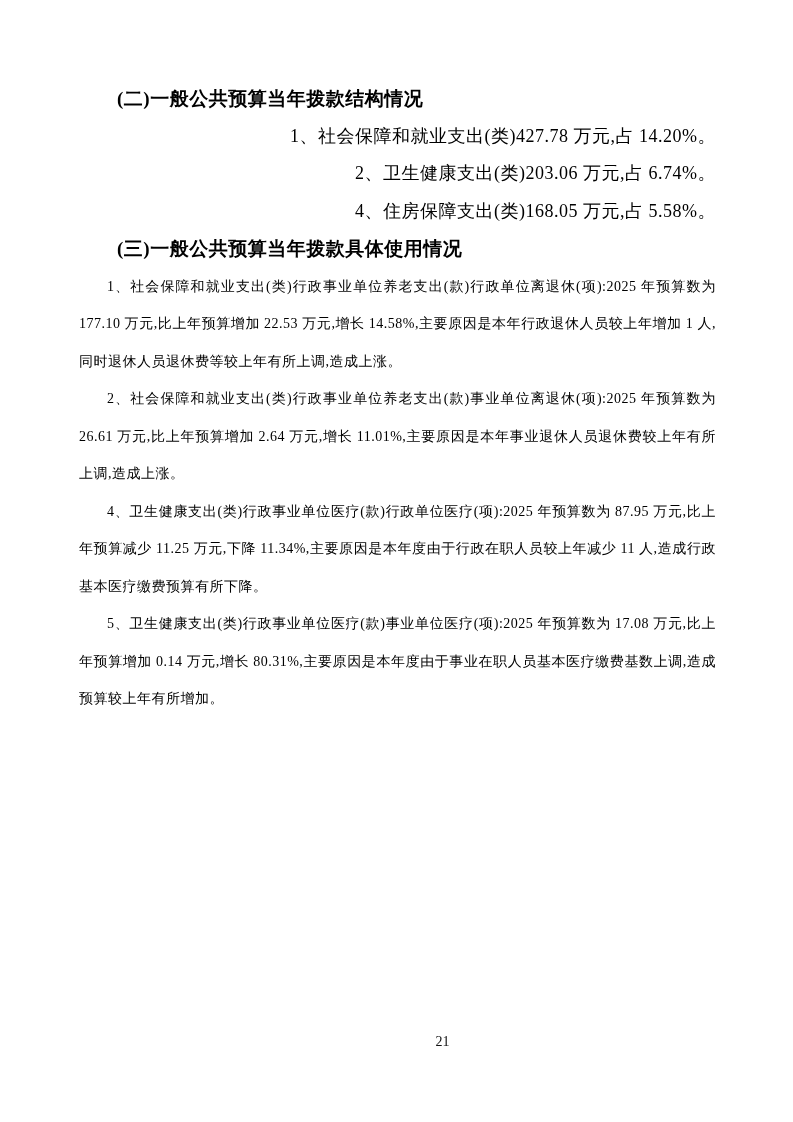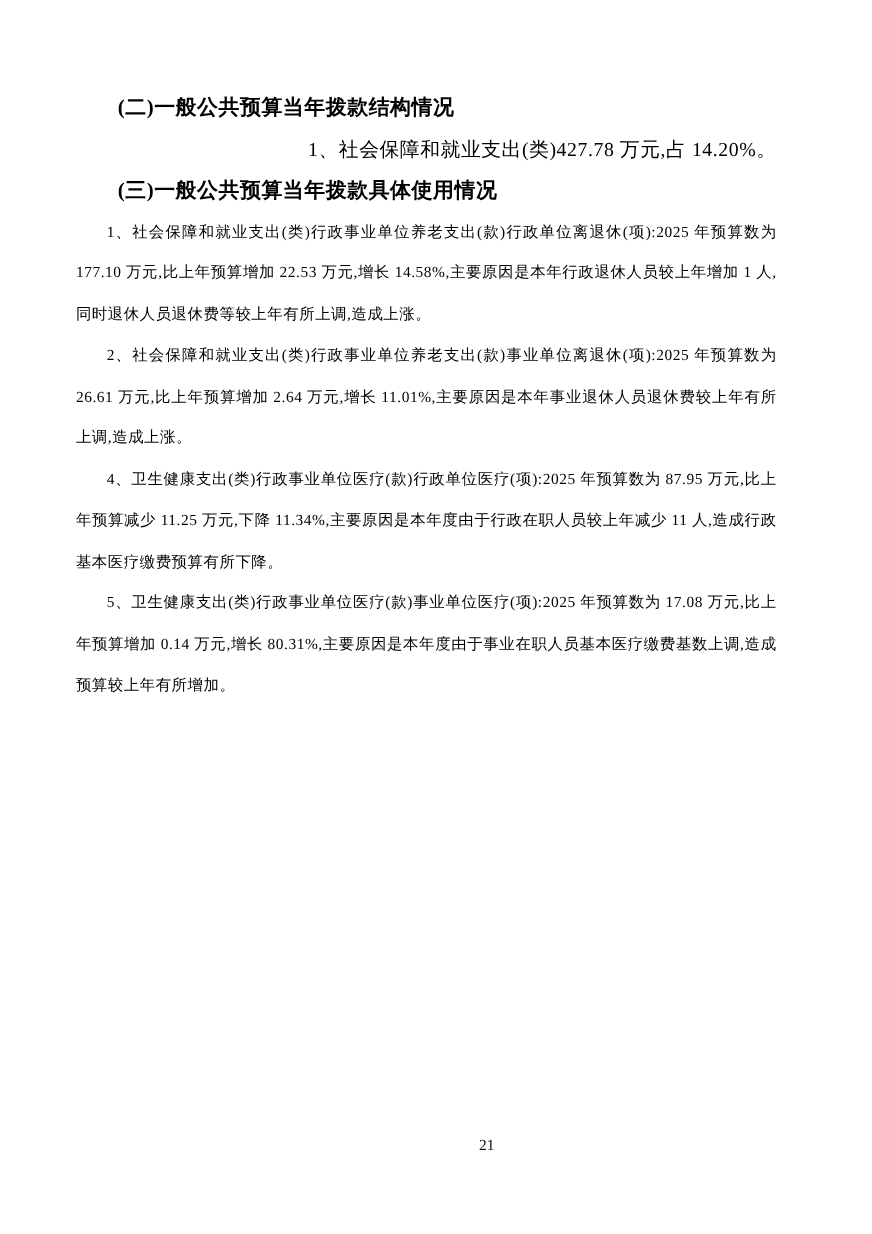--- a/index.html
+++ b/index.html
@@ -13,21 +13,21 @@
     height: 1122px;
     background: #ffffff;
     color: #000000;
     font-family: "Liberation Serif", "DejaVu Serif", serif;
     overflow: hidden;
     box-sizing: border-box;
   }
   .content {
     position: absolute;
     top: 80px;
-    left: 69px;
+    left: 79px;
     width: 637px;
   }
   .section-heading {
     margin: 0;
     font-size: 19px;
     font-weight: 700;
     line-height: 37.5px;
     text-indent: 2em;
     letter-spacing: 0.5px;
     white-space: nowrap;
@@ -63,20 +63,22 @@
 </style>
 </head>
 <body>
 
 <div class="page">
   <div class="content">
 
     <h2 class="section-heading">(二)一般公共预算当年拨款结构情况</h2>
 
     <p class="list-item">1、社会保障和就业支出(类)427.78 万元,占 14.20%。</p>
+    <p class="list-item">2、卫生健康支出(类)203.06 万元,占 6.74%。</p>
+    <p class="list-item">4、住房保障支出(类)168.05 万元,占 5.58%。</p>
 
     <h2 class="section-heading">(三)一般公共预算当年拨款具体使用情况</h2>
 
     <p class="body-para">1、社会保障和就业支出(类)行政事业单位养老支出(款)行政单位离退休(项):2025 年预算数为 177.10 万元,比上年预算增加 22.53 万元,增长 14.58%,主要原因是本年行政退休人员较上年增加 1 人,同时退休人员退休费等较上年有所上调,造成上涨。</p>
     <p class="body-para">2、社会保障和就业支出(类)行政事业单位养老支出(款)事业单位离退休(项):2025 年预算数为 26.61 万元,比上年预算增加 2.64 万元,增长 11.01%,主要原因是本年事业退休人员退休费较上年有所上调,造成上涨。</p>
     <p class="body-para">4、卫生健康支出(类)行政事业单位医疗(款)行政单位医疗(项):2025 年预算数为 87.95 万元,比上年预算减少 11.25 万元,下降 11.34%,主要原因是本年度由于行政在职人员较上年减少 11 人,造成行政基本医疗缴费预算有所下降。</p>
     <p class="body-para">5、卫生健康支出(类)行政事业单位医疗(款)事业单位医疗(项):2025 年预算数为 17.08 万元,比上年预算增加 0.14 万元,增长 80.31%,主要原因是本年度由于事业在职人员基本医疗缴费基数上调,造成预算较上年有所增加。</p>
 
   </div>
 

